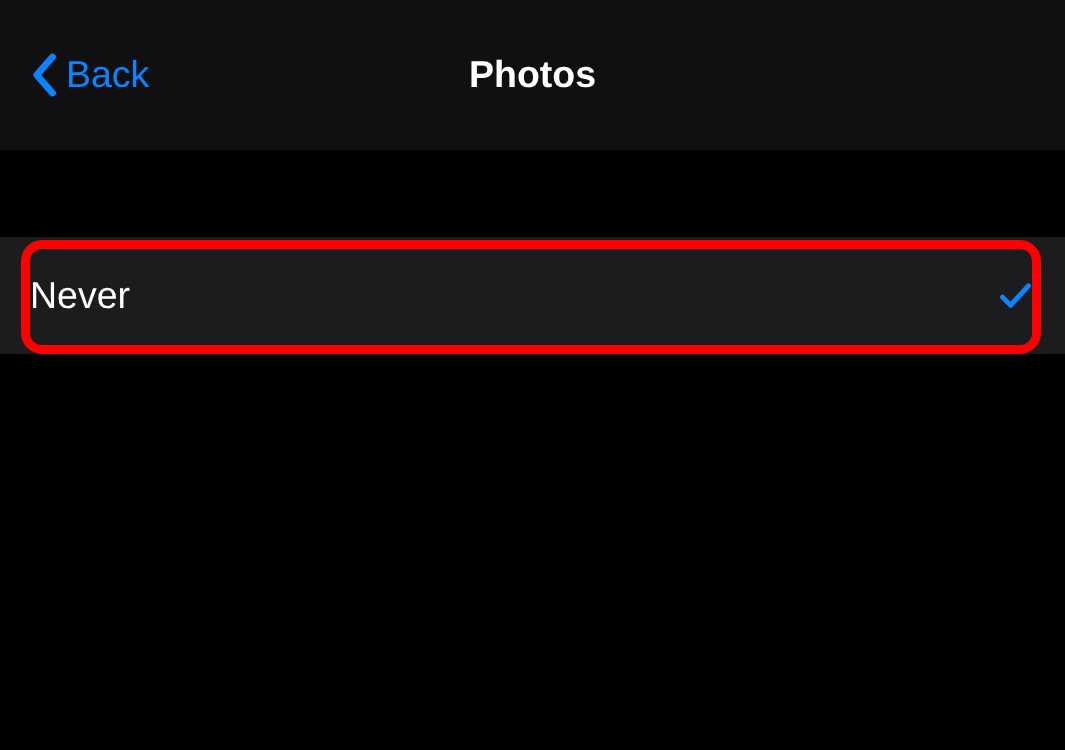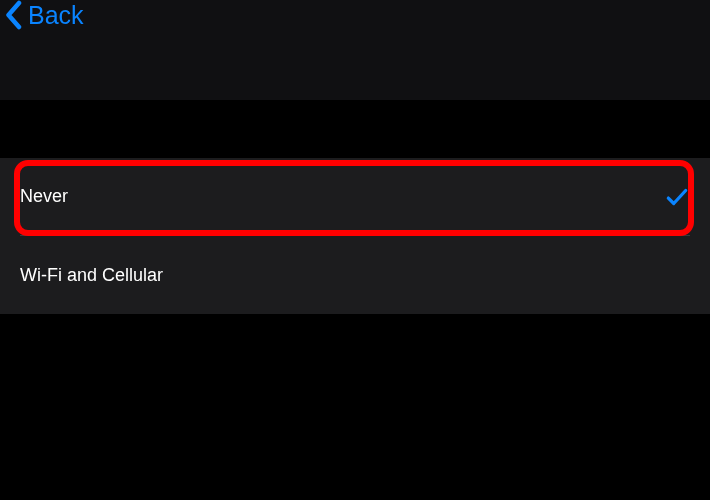--- a/index.html
+++ b/index.html
@@ -11,23 +11,23 @@
       width: 710px;
       height: 500px;
       background: #000;
       font-family: -apple-system, BlinkMacSystemFont, "Segoe UI", Helvetica, Arial, sans-serif;
       overflow: hidden;
     }
     .nav-bar {
       height: 100px;
       background: #101012;
       display: flex;
-      align-items: flex-start;
+      align-items: center;
       position: relative;
-      padding: 0 4px;
+      padding: 0 20px;
     }
     .back-button {
       display: flex;
       align-items: center;
       gap: 6px;
       color: #0a84ff;
       font-size: 25px;
       cursor: pointer;
       z-index: 2;
     }
@@ -52,21 +52,21 @@
     .list {
       background: #1c1c1e;
       padding: 0 20px;
     }
     .list-row {
       display: flex;
       align-items: center;
       justify-content: space-between;
       height: 78px;
       color: #fff;
-      font-size: 18px;
+      font-size: 25px;
       border-bottom: 1px solid #3a3a3c;
       cursor: pointer;
     }
     .list-row:last-child {
       border-bottom: none;
     }
     .checkmark {
       width: 26px;
       height: 26px;
     }
@@ -88,32 +88,30 @@
 <body>
 
 <div class="container">
   <div class="nav-bar">
     <div class="back-button">
       <svg class="chevron-left" viewBox="0 0 12 20" fill="none">
         <path d="M10 2L3 10L10 18" stroke="#0a84ff" stroke-width="3" stroke-linecap="round" stroke-linejoin="round"></path>
       </svg>
       <span>Back</span>
     </div>
+    <div class="nav-title">Photos</div>
   </div>
 
   <div class="spacer"></div>
 
   <div class="list">
     <div class="list-row">
       <span>Never</span>
       <svg class="checkmark" viewBox="0 0 24 24" fill="none">
         <path d="M4 13L9 18L20 6" stroke="#0a84ff" stroke-width="3" stroke-linecap="round" stroke-linejoin="round"></path>
       </svg>
     </div>
-    <div class="list-row">
-      <span>Wi-Fi and Cellular</span>
-    </div>
   </div>
 
   <div class="bottom-spacer"></div>
 
   <div class="highlight-box" style="top:160px;left:14px;width:680px;height:76px;"></div>
 </div>
 
 </body></html>

